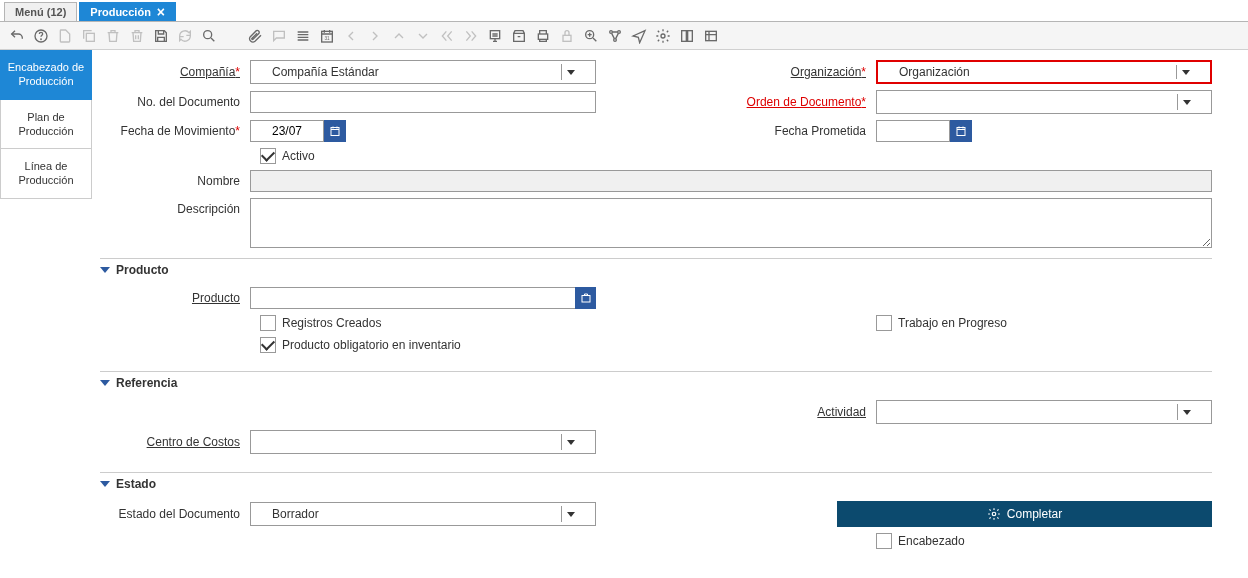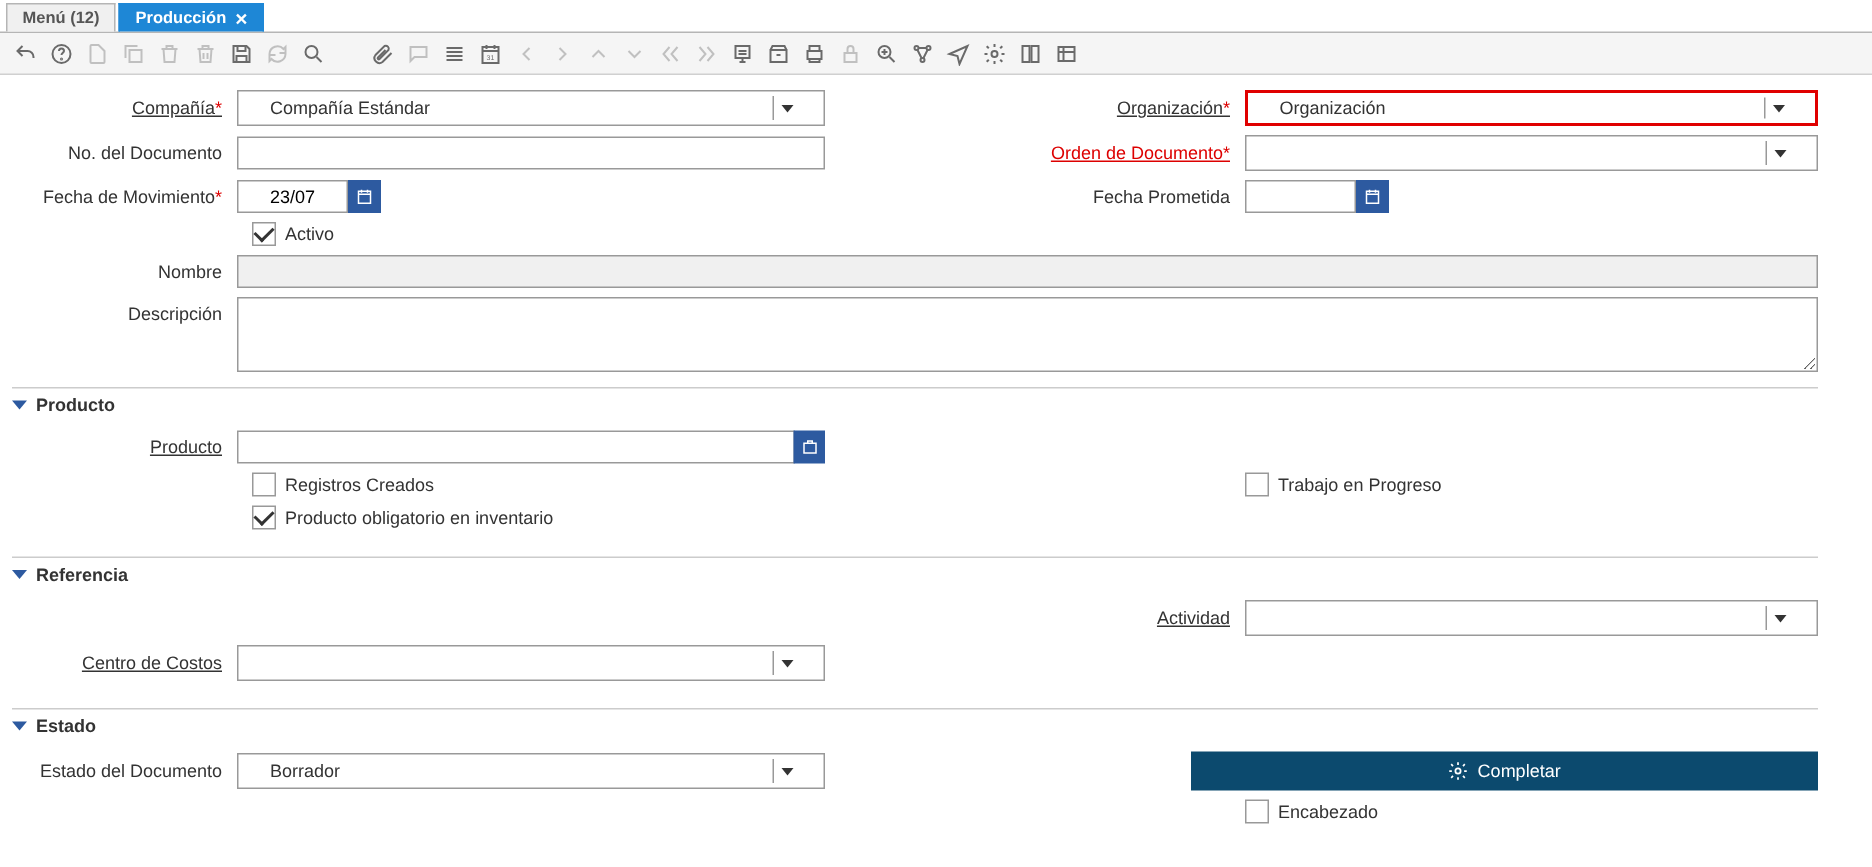--- a/index.html
+++ b/index.html
@@ -221,20 +221,25 @@
   <div class="tb">
       <svg viewBox="0 0 24 24" fill="none" stroke="currentColor" stroke-width="2">
         <rect x="4" y="5" width="16" height="14"></rect>
         <path d="M4 10h16M9 5v14"></path>
       </svg>
     </div>
 </div>
 
 <div class="main">
 
+  <div class="sidebar">
+    <div class="sb-item active">Encabezado de Producción</div>
+    <div class="sb-item">Plan de Producción</div>
+    <div class="sb-item">Línea de Producción</div>
+  </div>
 
   <div class="content">
 
     <div class="form-row two-col">
       <div class="col">
         <div class="label underline req">Compañía</div>
         <div class="field">
           <div class="select">
             <span>Compañía Estándar</span>
             <span class="dd-btn">

